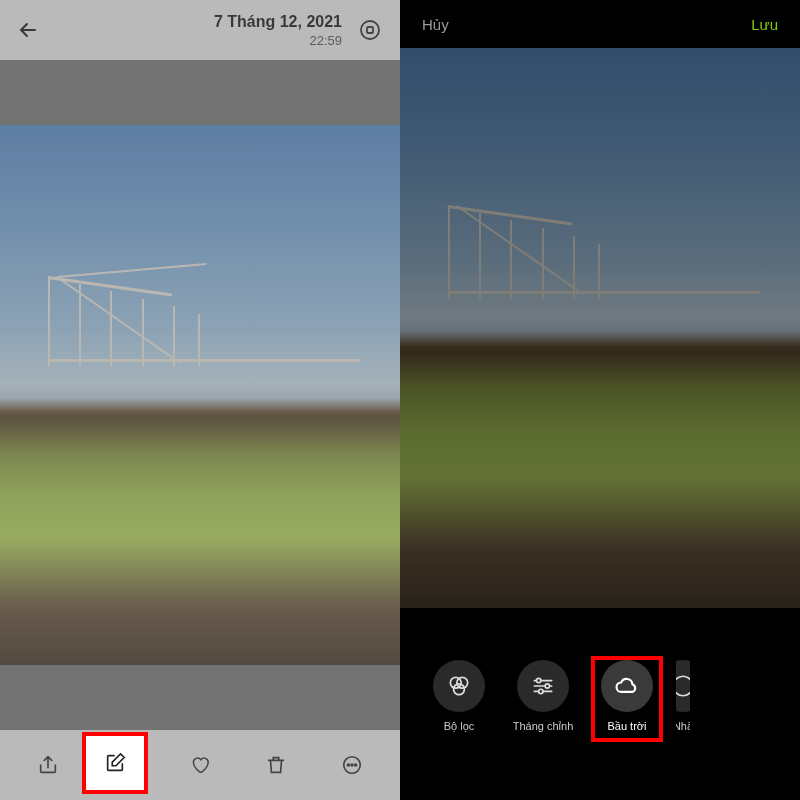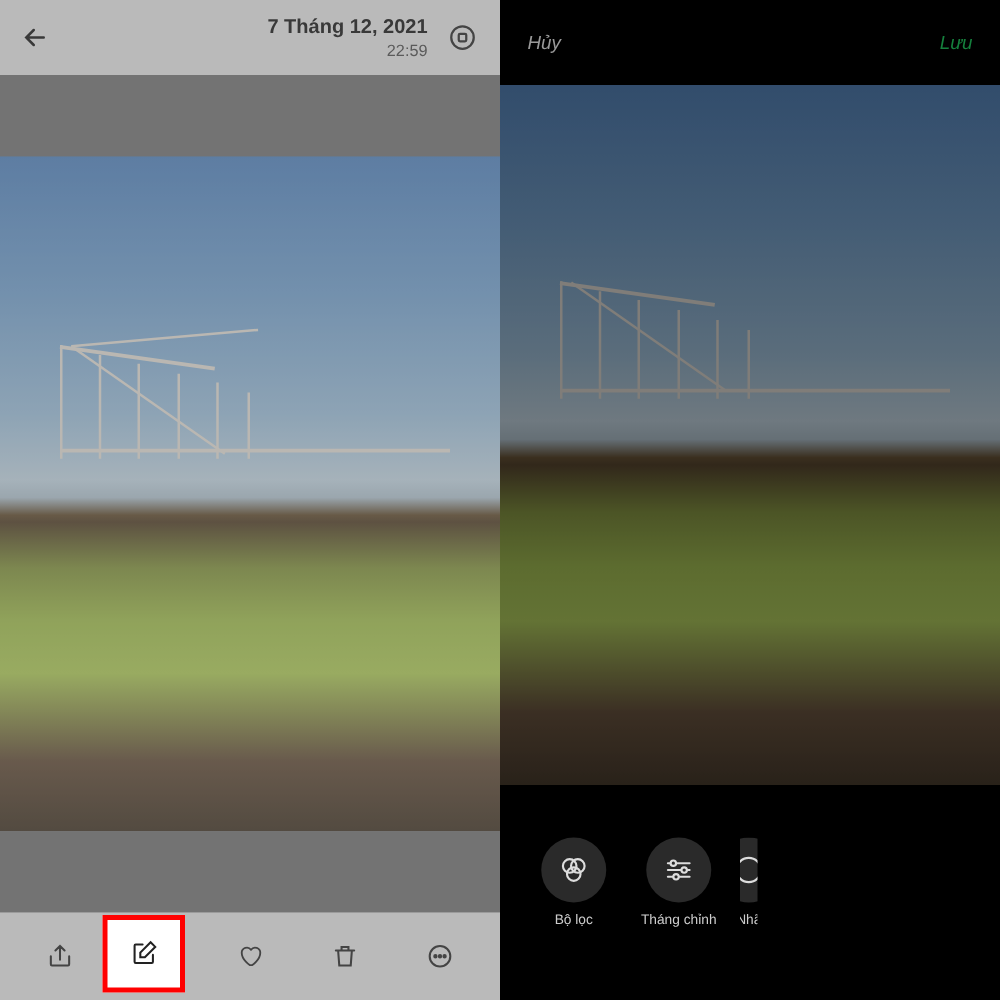--- a/index.html
+++ b/index.html
@@ -90,29 +90,28 @@
       display: flex;
       align-items: center;
       justify-content: center;
     }
 
     
     .screen-right {
       background: #000;
     }
     .right-header {
-      height: 68px;
+      height: 48px;
       display: flex;
       align-items: center;
       justify-content: space-between;
       padding: 0 22px;
-      font-style: italic;
     }
     .cancel-txt { color: #9a9a9a; font-size: 15px; }
-    .save-txt { color: #15803d; font-size: 15px; }
+    .save-txt { color: #84cc16; font-size: 15px; }
     .right-photo-wrap {
       height: 560px;
       display: flex;
       align-items: center;
       justify-content: center;
       position: relative;
     }
     .right-photo {
       width: 100%;
       height: 100%;
@@ -306,20 +305,29 @@
         <svg width="26" height="26" viewBox="0 0 24 24" fill="none" stroke="#ddd" stroke-width="1.6" stroke-linecap="round">
             <path d="M4 7h16M4 12h16M4 17h16"></path>
             <circle cx="8" cy="7" r="2" fill="#2a2a2a"></circle>
             <circle cx="16" cy="12" r="2" fill="#2a2a2a"></circle>
             <circle cx="10" cy="17" r="2" fill="#2a2a2a"></circle>
           </svg>
       </div>
       <div class="tool-label">Tháng chỉnh</div>
     </div>
 
+    <div class="tool-item" style="position:relative">
+      <div class="sky-highlight"></div>
+      <div class="tool-circle" style="background:#3a3a3a">
+        <svg width="28" height="28" viewBox="0 0 24 24" fill="none" stroke="#fff" stroke-width="1.8">
+            <path d="M7 17a4 4 0 010-8 5 5 0 019.6 1.5A3.5 3.5 0 0117 17H7z"></path>
+          </svg>
+      </div>
+      <div class="tool-label" style="color:#fff">Bầu trời</div>
+    </div>
 
 
     <div class="tool-item last-partial">
       <div class="tool-circle">
         <svg width="26" height="26" viewBox="0 0 24 24" fill="none" stroke="#ddd" stroke-width="1.6">
             <circle cx="12" cy="12" r="9"></circle>
           </svg>
       </div>
       <div class="tool-label">Nhã</div>
     </div>

